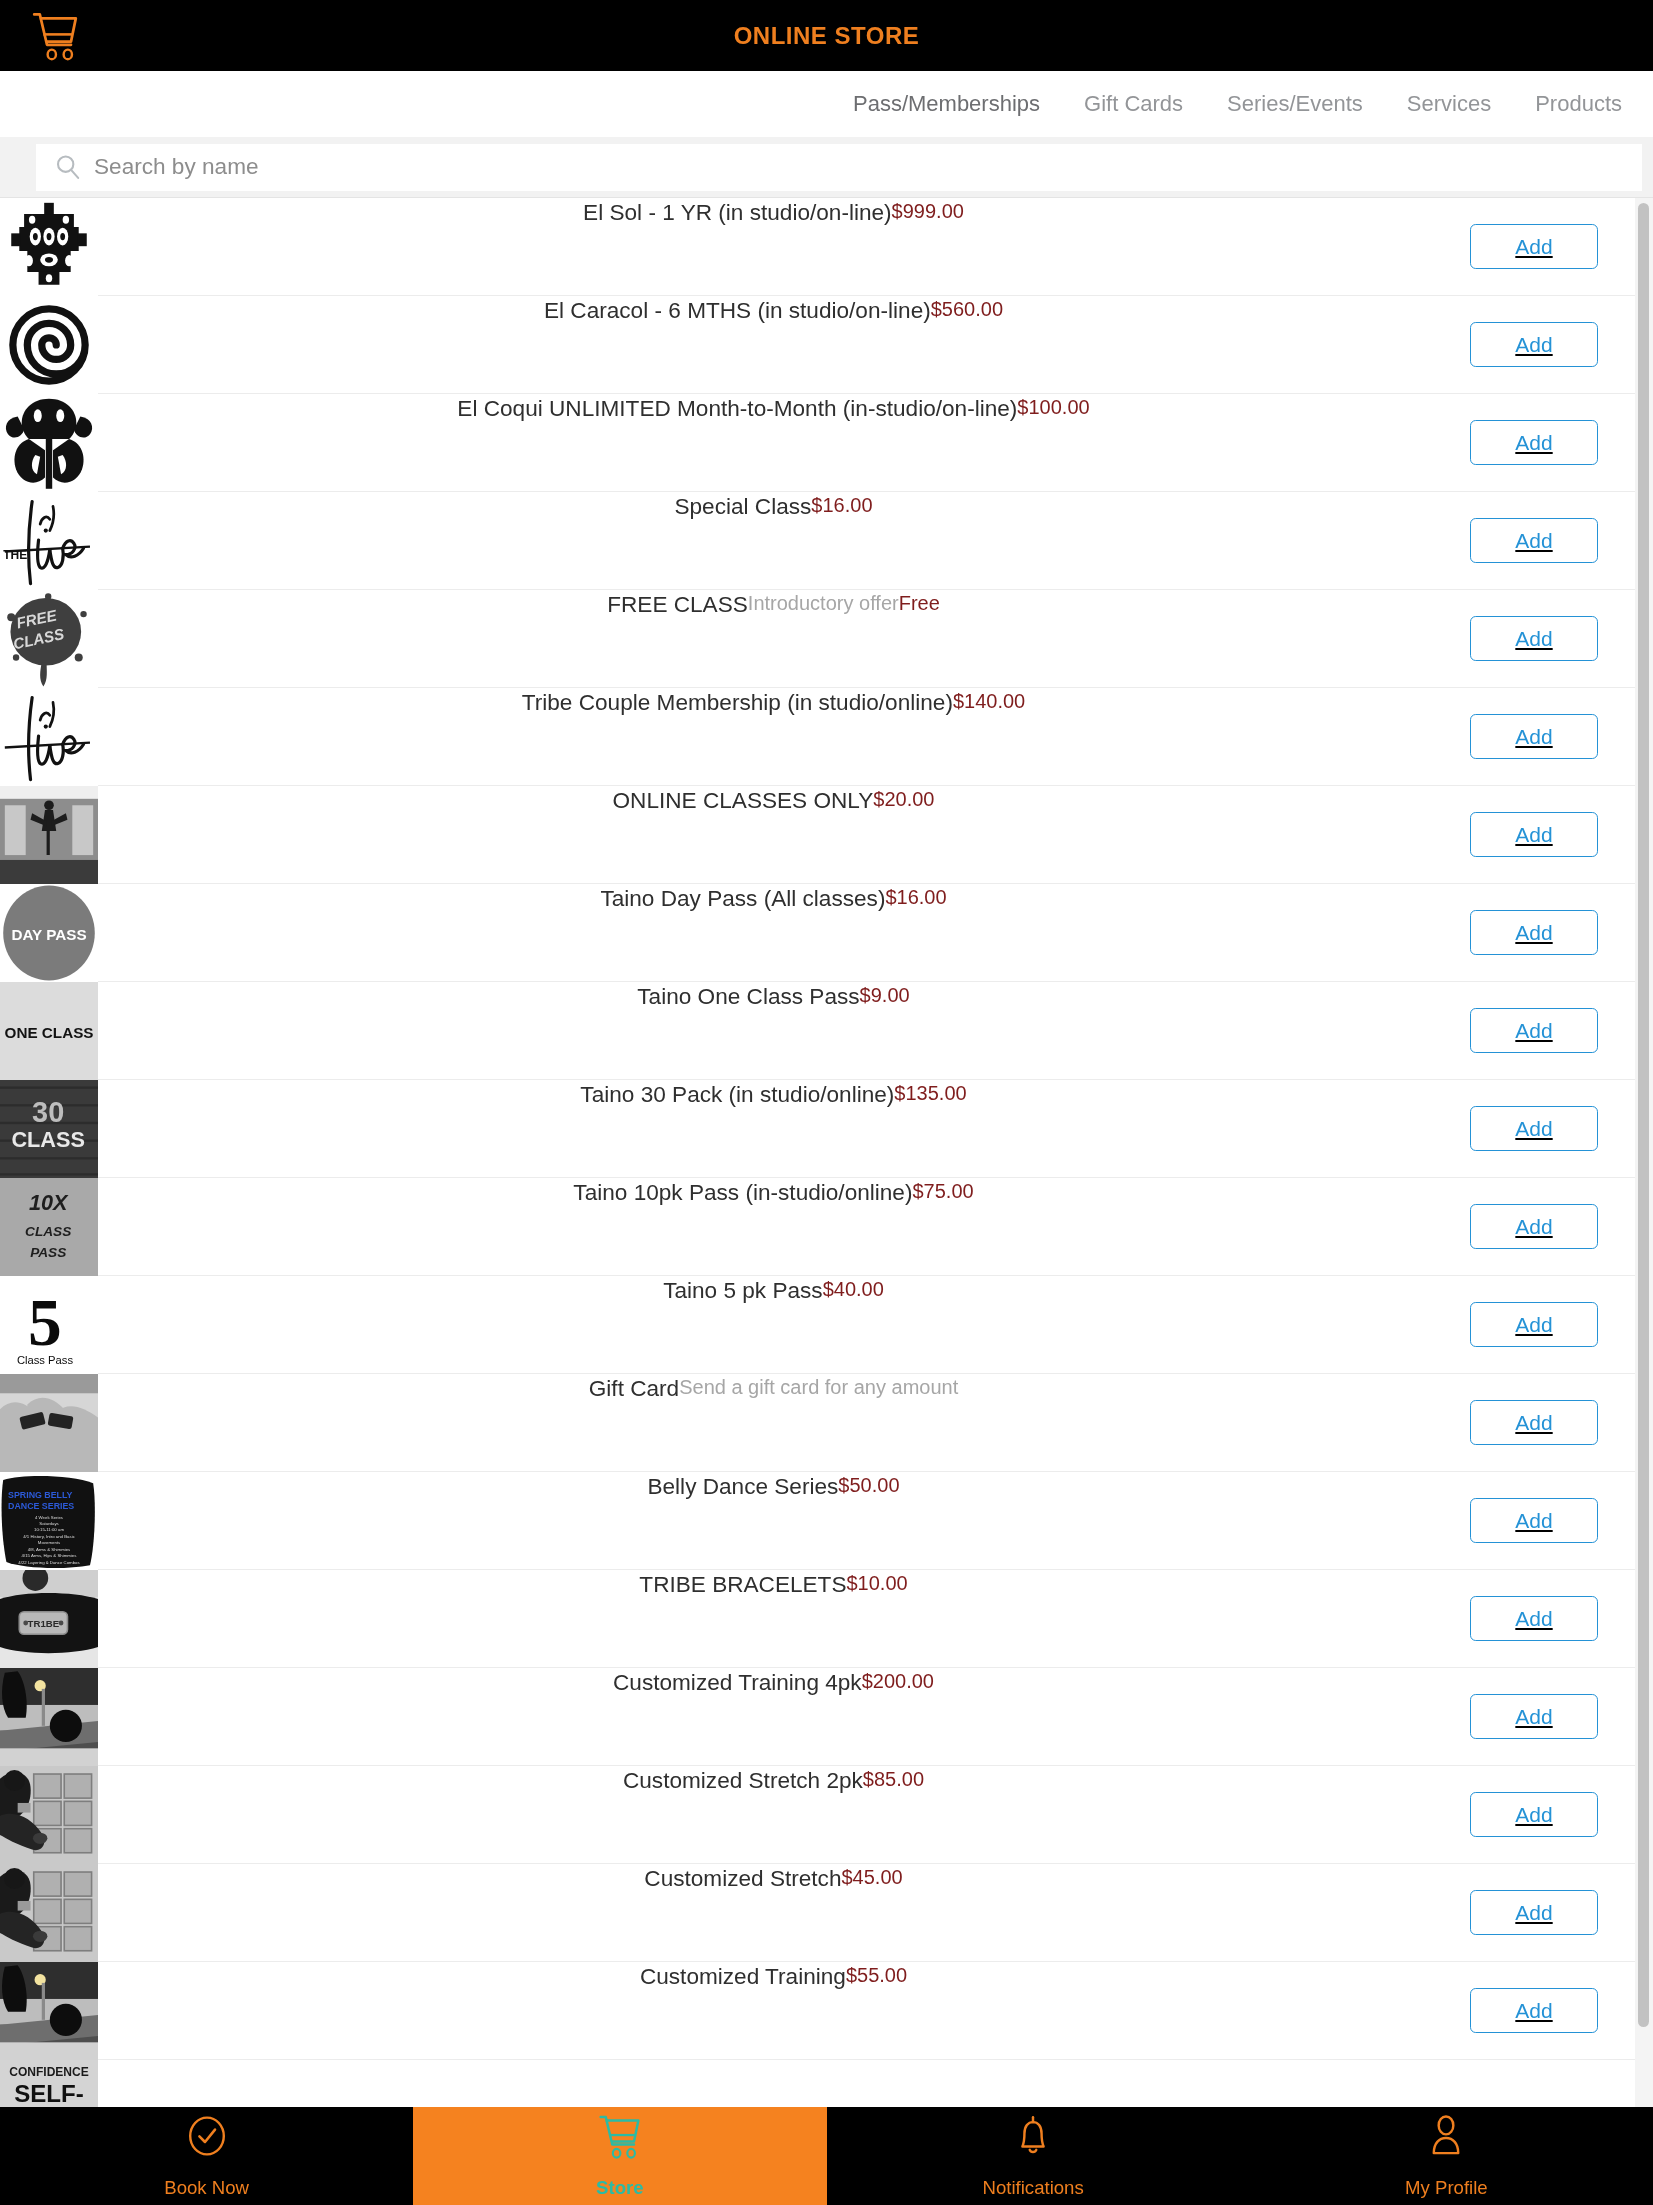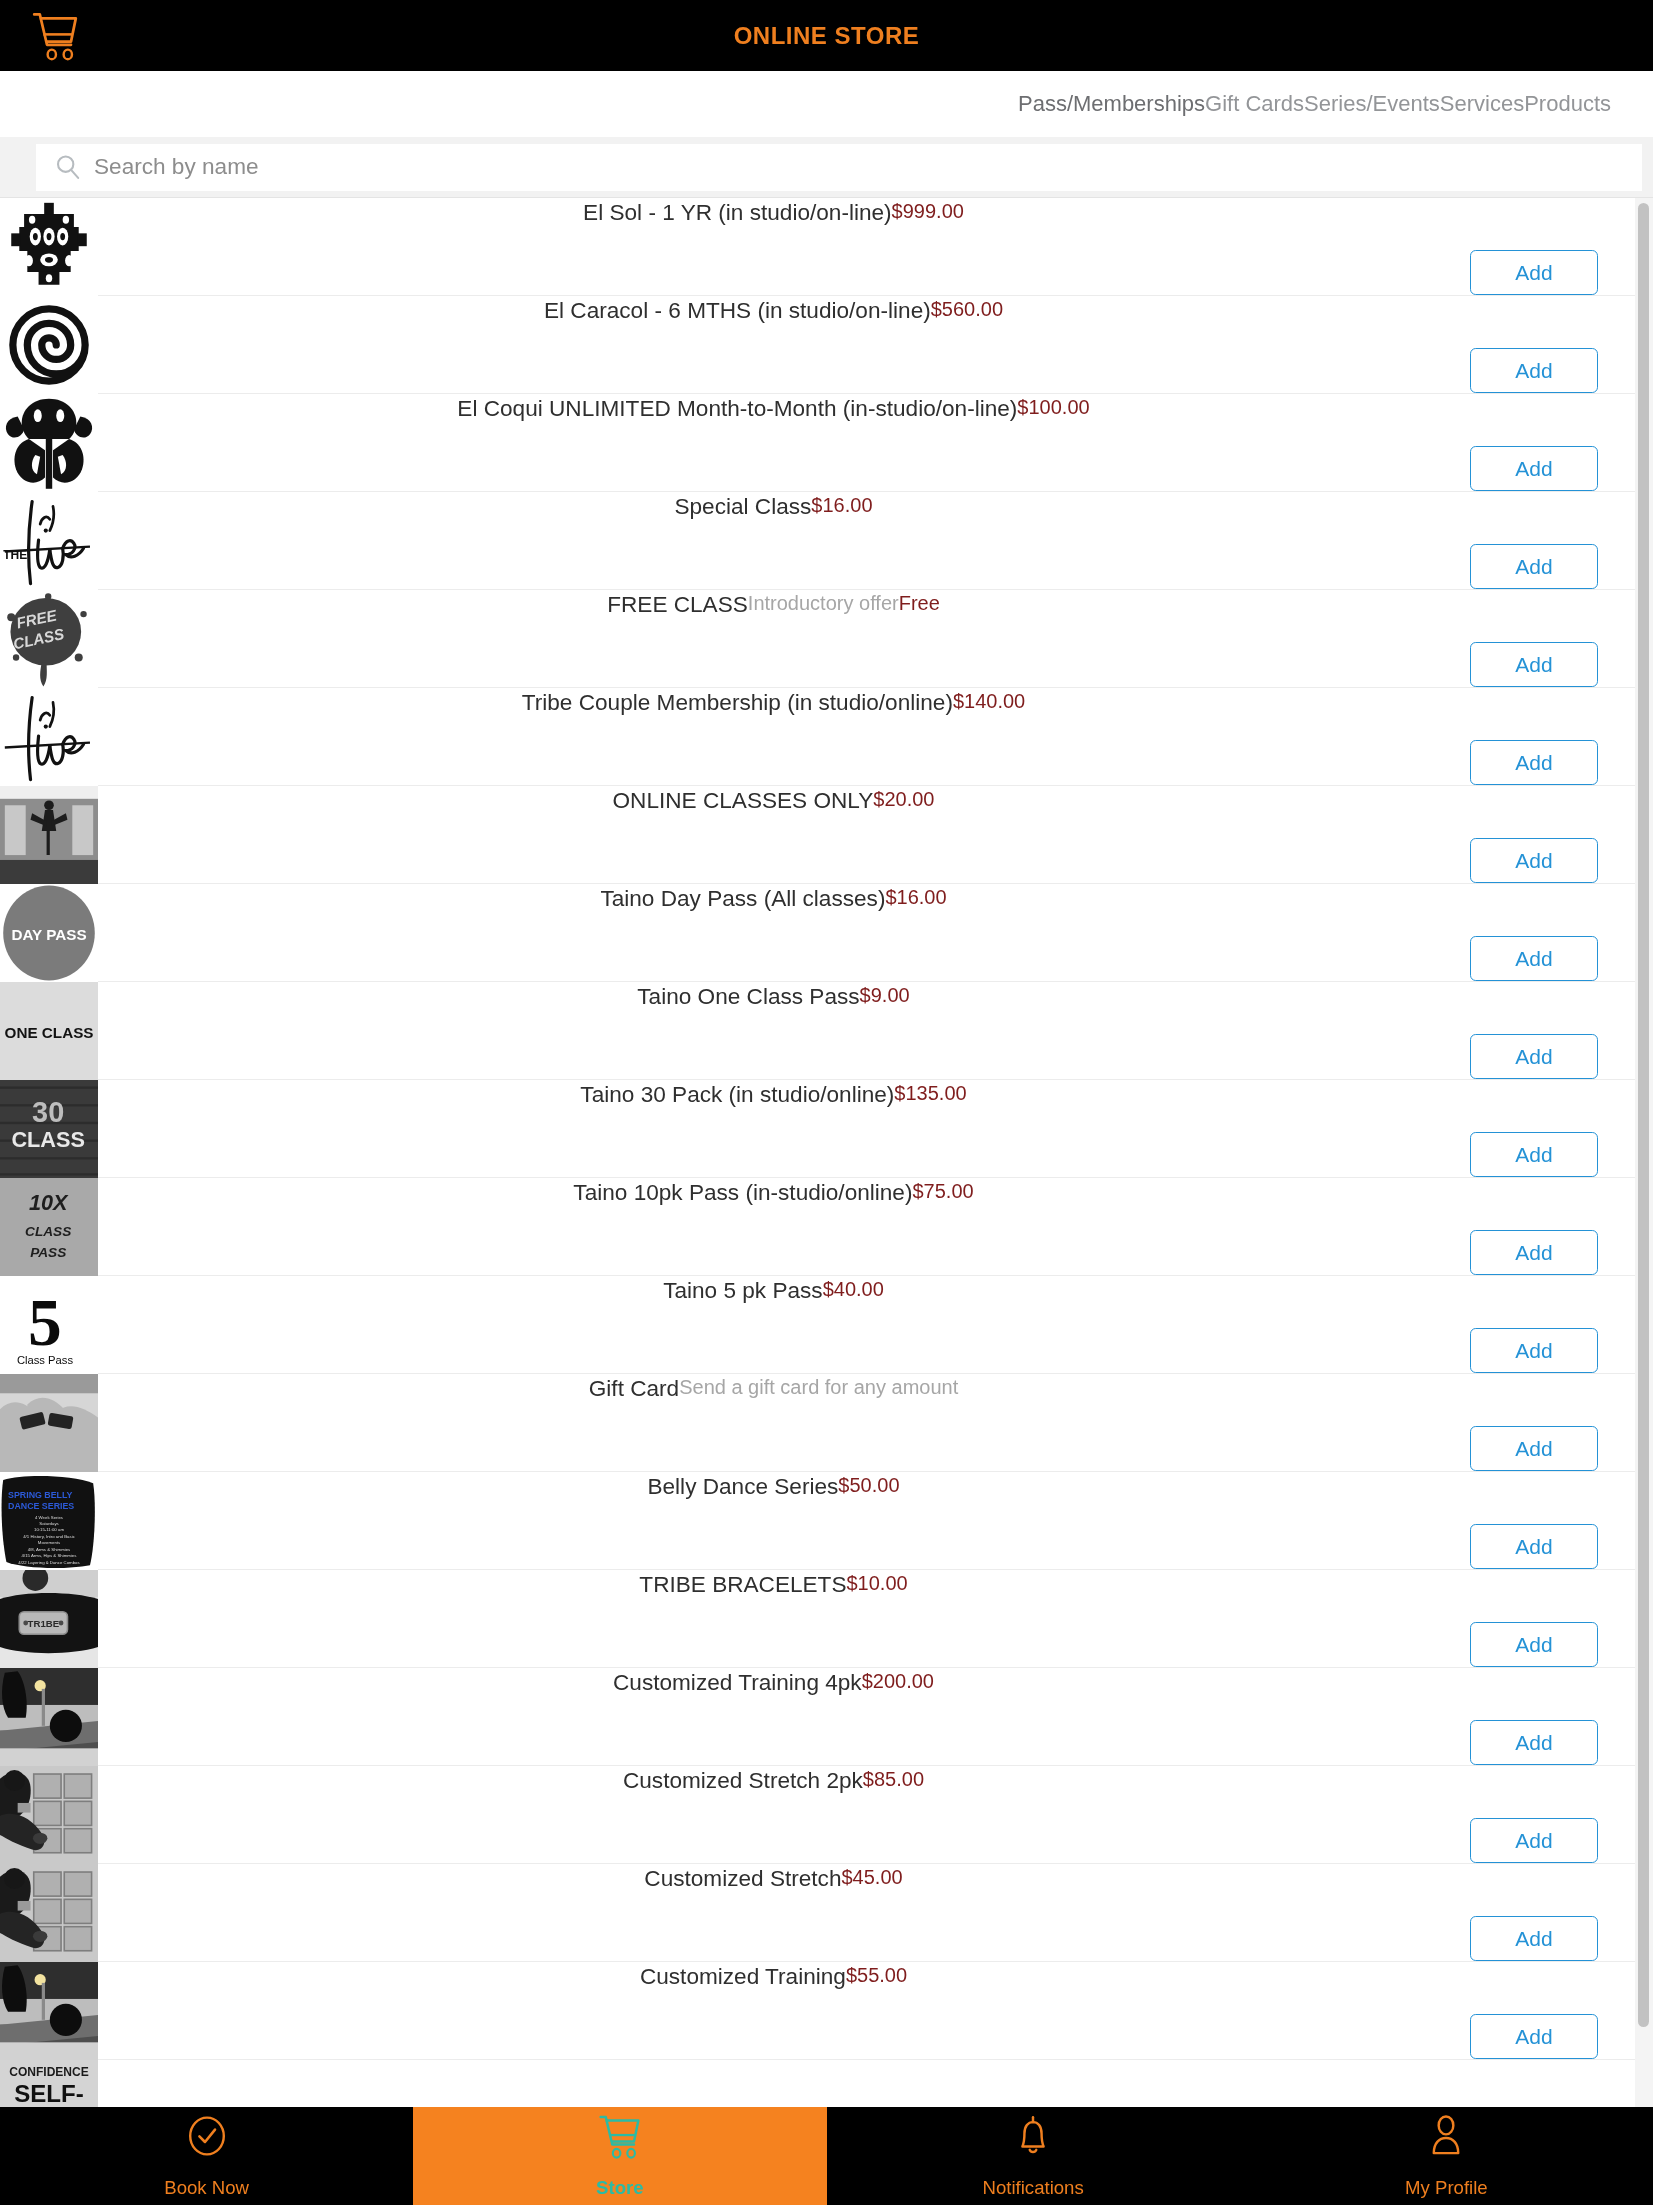--- a/index.html
+++ b/index.html
@@ -53,21 +53,22 @@
 
   
   .navrow {
     position: relative;
     flex: 0 0 66px;
     height: 66px;
     background: #ffffff;
     display: flex;
     align-items: center;
     justify-content: flex-end;
-    padding-right: 42px;
+    padding-right: 31px;
+    gap: 44px;
   }
   .navtab {
     color: #939598;
     font-size: 22px;
     white-space: nowrap;
     cursor: pointer;
   }
   .navtab.active { color: #6d6e71; }
 
   
@@ -166,22 +167,23 @@
     line-height: 1.34;
   }
   .pprice {
     font-size: 20px;
     color: #7f1d1d;
     line-height: 1.34;
   }
   .rowaction {
     flex: 0 0 202px;
     display: flex;
-    align-items: flex-end;
+    align-items: center;
     justify-content: center;
+    text-decoration: underline;
   }
   .add-btn {
     width: 128px;
     height: 45px;
     border: 1.6px solid #2492d6;
     border-radius: 5.7px;
     background: #ffffff;
     color: #2492d6;
     font-family: "Liberation Sans", sans-serif;
     font-size: 21px;

